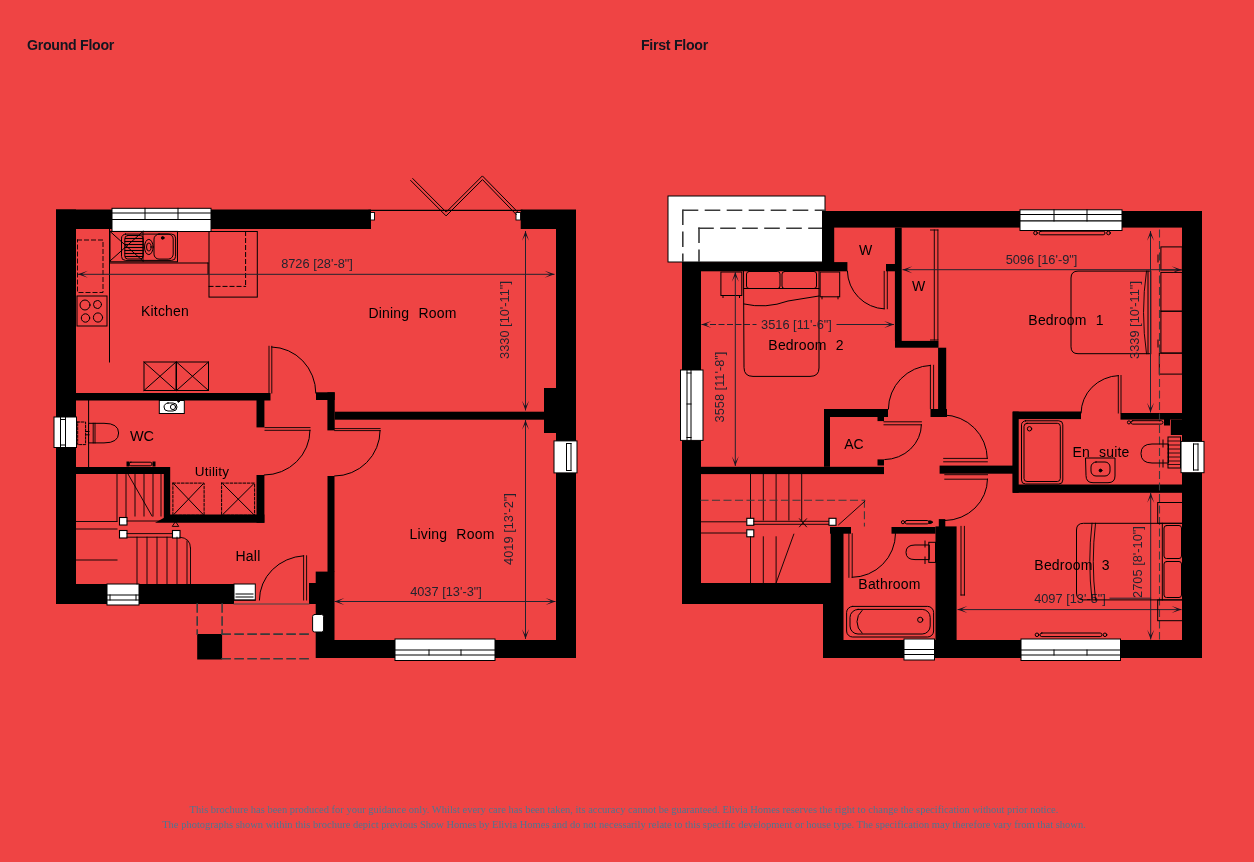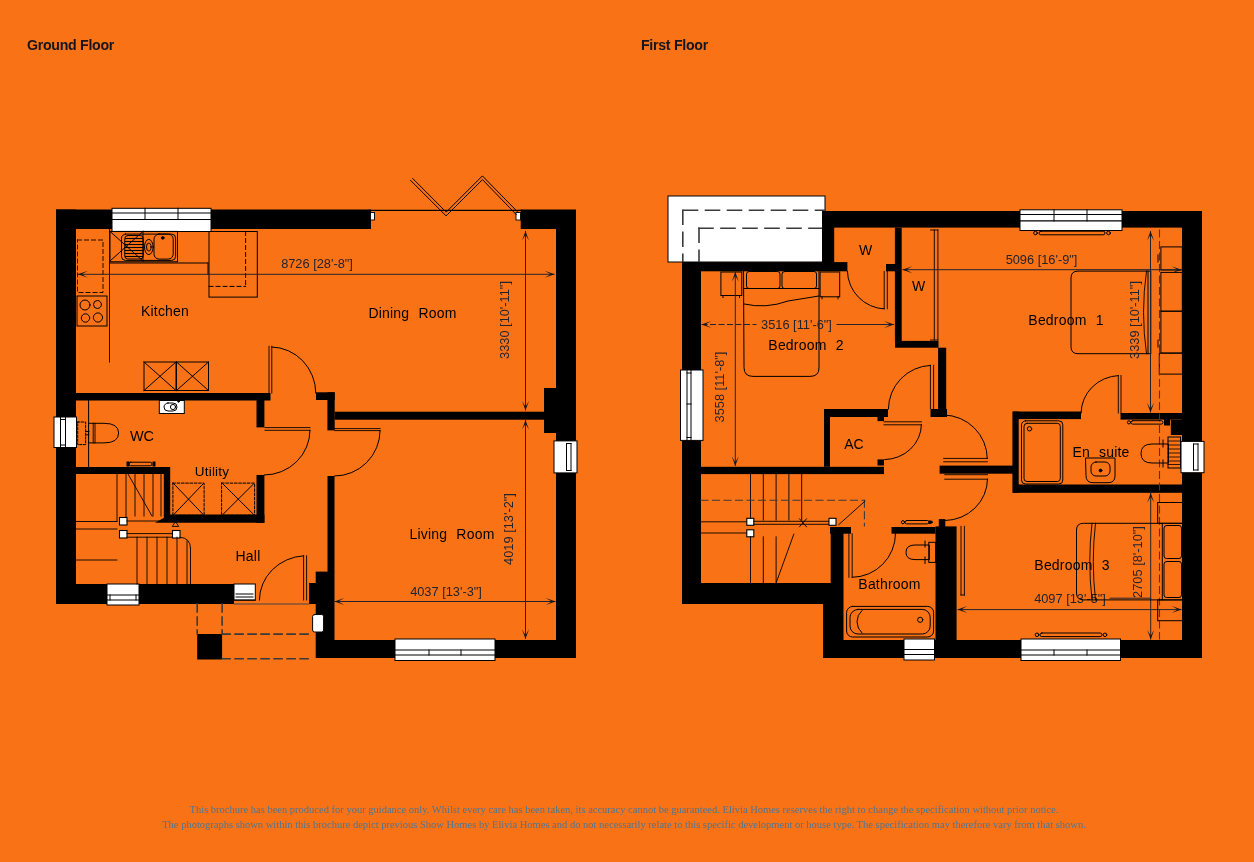--- a/index.html
+++ b/index.html
@@ -1,16 +1,16 @@
 <!DOCTYPE html>
 <html><head>
 <meta charset="utf-8">
 <style>
   html,body{margin:0;padding:0;background:#ffffff;}
-  .page{position:relative;width:1254px;height:862px;background:#f97316;overflow:hidden;}
+  .page{position:relative;width:1254px;height:862px;background:#ef4444;overflow:hidden;}
   svg{position:absolute;left:0;top:0;}
   .lbl{font-family:"Liberation Sans",sans-serif;fill:#000000;}
   .dim{font-family:"Liberation Sans",sans-serif;fill:#23232e;}
   .ttl{font-family:"Liberation Sans",sans-serif;font-weight:bold;fill:#15151f;}
   .foot{font-family:"Liberation Serif",serif;fill:#4f7591;}
 </style>
 </head>
 <body>
 <div class="page">
 <svg width="1254" height="862" viewBox="0 0 1254 862">

